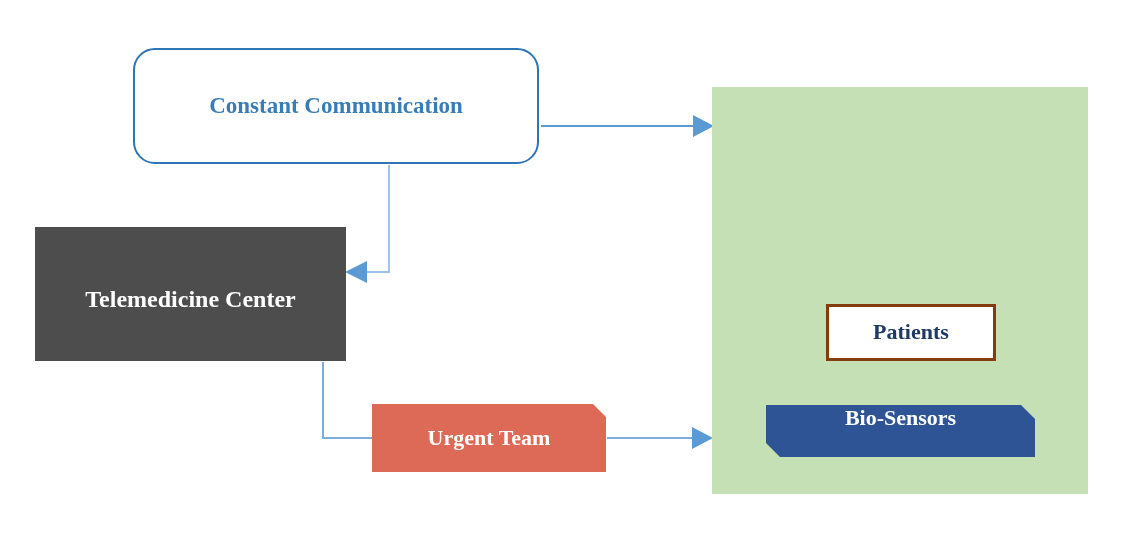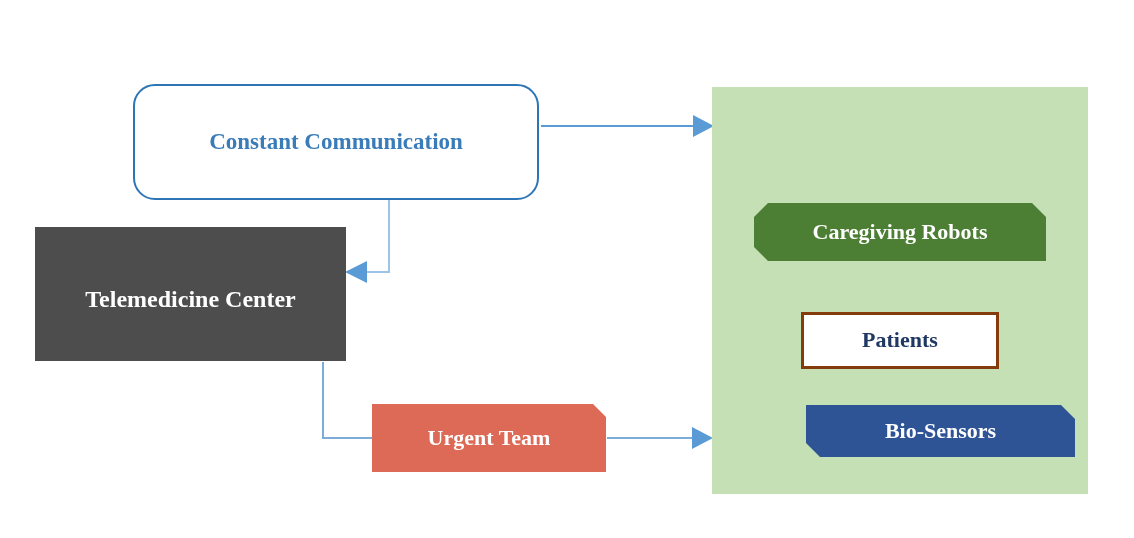--- a/index.html
+++ b/index.html
@@ -56,21 +56,20 @@
     width: 406px;
     height: 116px;
     border: 2px solid #2e75b6;
     border-radius: 22px;
     background: #ffffff;
     box-sizing: border-box;
     display: flex;
     align-items: center;
     justify-content: center;
     text-align: center;
-    margin-top: 36px;
   }
   .node-constant-comm .label {
     font-size: 23px;
     font-weight: bold;
     color: #3a7cb8;
     line-height: 1.32;
   }
 
   
   .node-telemedicine {
@@ -130,51 +129,50 @@
   .node-caregiving-robots .label {
     font-size: 22px;
     font-weight: bold;
     color: #ffffff;
     line-height: 1.2;
   }
 
   
   .node-patients {
     position: absolute;
-    left: 801px;
+    left: 826px;
     top: 304px;
-    width: 198px;
+    width: 170px;
     height: 57px;
     background: #ffffff;
     border: 3px solid #843c0c;
     box-sizing: border-box;
     display: flex;
     align-items: center;
     justify-content: center;
     text-align: center;
-    margin-top: 8px;
   }
   .node-patients .label {
     font-size: 22px;
     font-weight: bold;
     color: #1f3864;
     line-height: 1.2;
   }
 
   
   .node-bio-sensors {
     position: absolute;
-    left: 806px;
+    left: 766px;
     top: 405px;
     width: 269px;
     height: 52px;
     background: #2e5496;
     clip-path: polygon(0 0, calc(100% - 14px) 0, 100% 14px, 100% 100%, 14px 100%, 0 calc(100% - 14px));
     display: flex;
-    align-items: center;
+    align-items: flex-start;
     justify-content: center;
     text-align: center;
   }
   .node-bio-sensors .label {
     font-size: 22px;
     font-weight: bold;
     color: #ffffff;
     line-height: 1.2;
   }
 </style>
@@ -222,23 +220,20 @@
   </div>
 
   <div class="node-telemedicine">
     <div class="label">Telemedicine Center</div>
   </div>
 
   <div class="node-urgent-team">
     <div class="label">Urgent Team</div>
   </div>
 
-  <div class="node-caregiving-robots">
-    <div class="label">Caregiving Robots</div>
-  </div>
 
   <div class="node-patients">
     <div class="label">Patients</div>
   </div>
 
   <div class="node-bio-sensors">
     <div class="label">Bio-Sensors</div>
   </div>
 
 </div>

